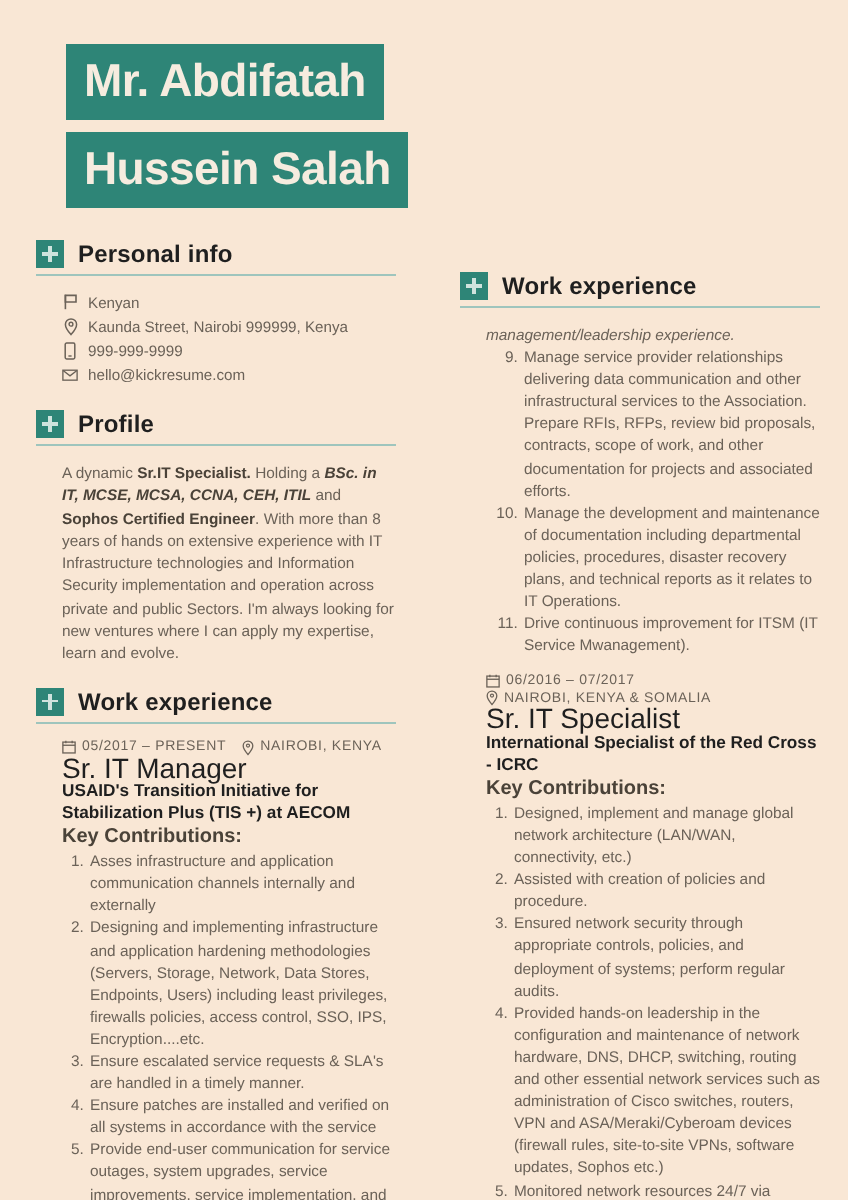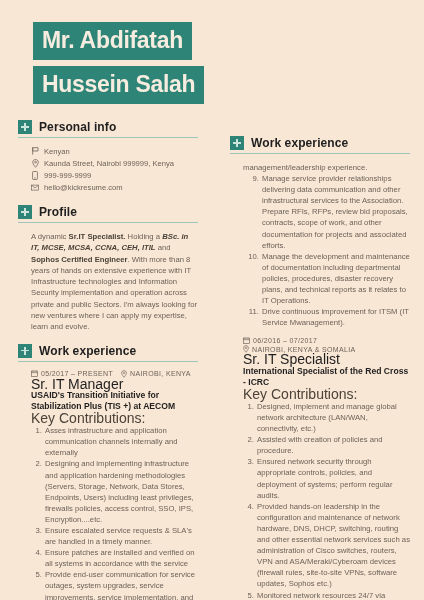--- a/index.html
+++ b/index.html
@@ -130,42 +130,43 @@
     line-height: 11.5px;
   }
   .job-company {
     font-size: 8.6px;
     font-weight: bold;
     color: #1f1f1f;
     line-height: 11px;
     margin-bottom: 1px;
   }
   .job-sub {
-    font-size: 14px;
-    font-weight: normal;
+    font-size: 10px;
+    font-weight: bold;
     color: #4a4238;
     line-height: 11px;
     margin-bottom: 1px;
   }
   ol.contrib {
     list-style: decimal;
     padding-left: 13px;
     margin: 0;
     font-size: 7.7px;
     line-height: 11.1px;
     color: #6b6258;
   }
   ol.contrib li { margin-bottom: 0; padding-left: 1px; }
   ol.contrib li::marker { color: #6b6258; }
   .cont-text {
     font-size: 7.7px;
     line-height: 11.1px;
     color: #6b6258;
     padding-left: 13px;
     margin-bottom: 0;
+    font-style: italic;
   }
   .spacer-16 { height: 16px; }
 </style>
 </head>
 <body>
 
 <div class="page">
 
   <div class="header">
     <div class="name-line">Mr. Abdifatah</div><br>

